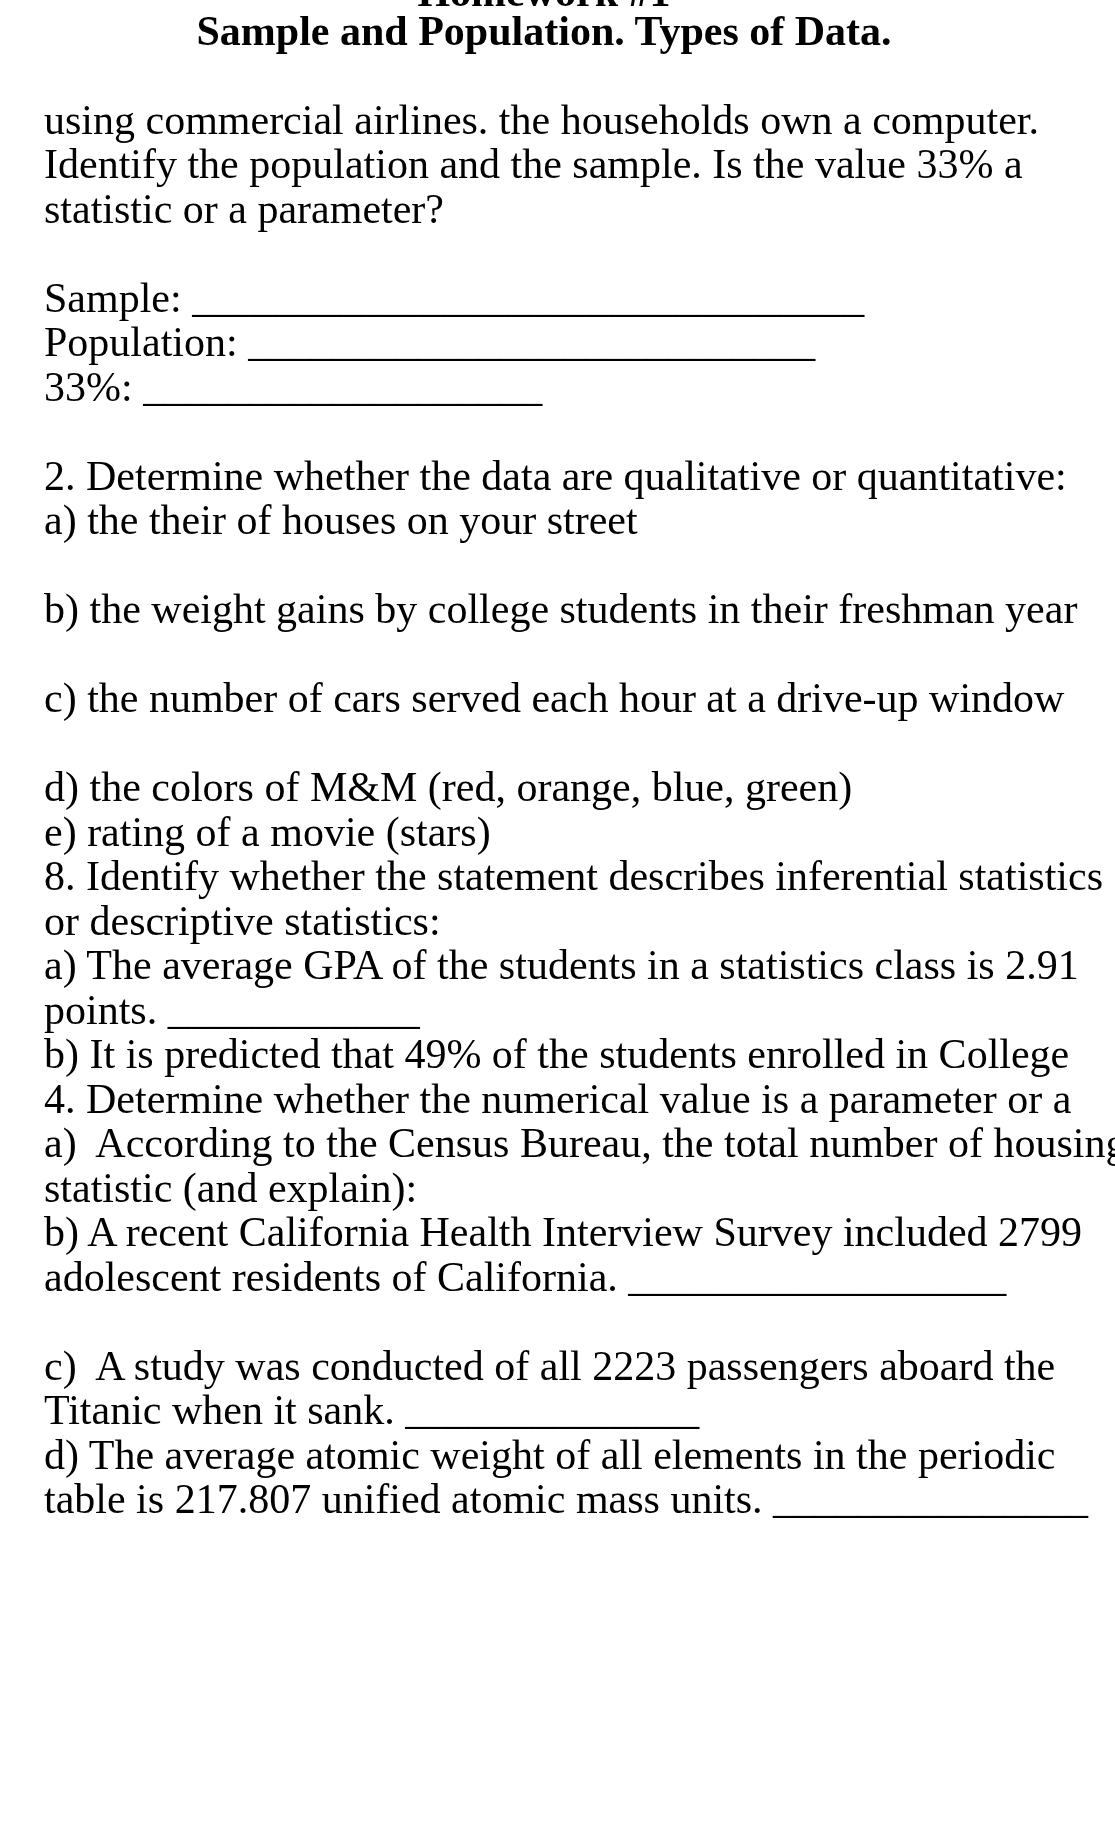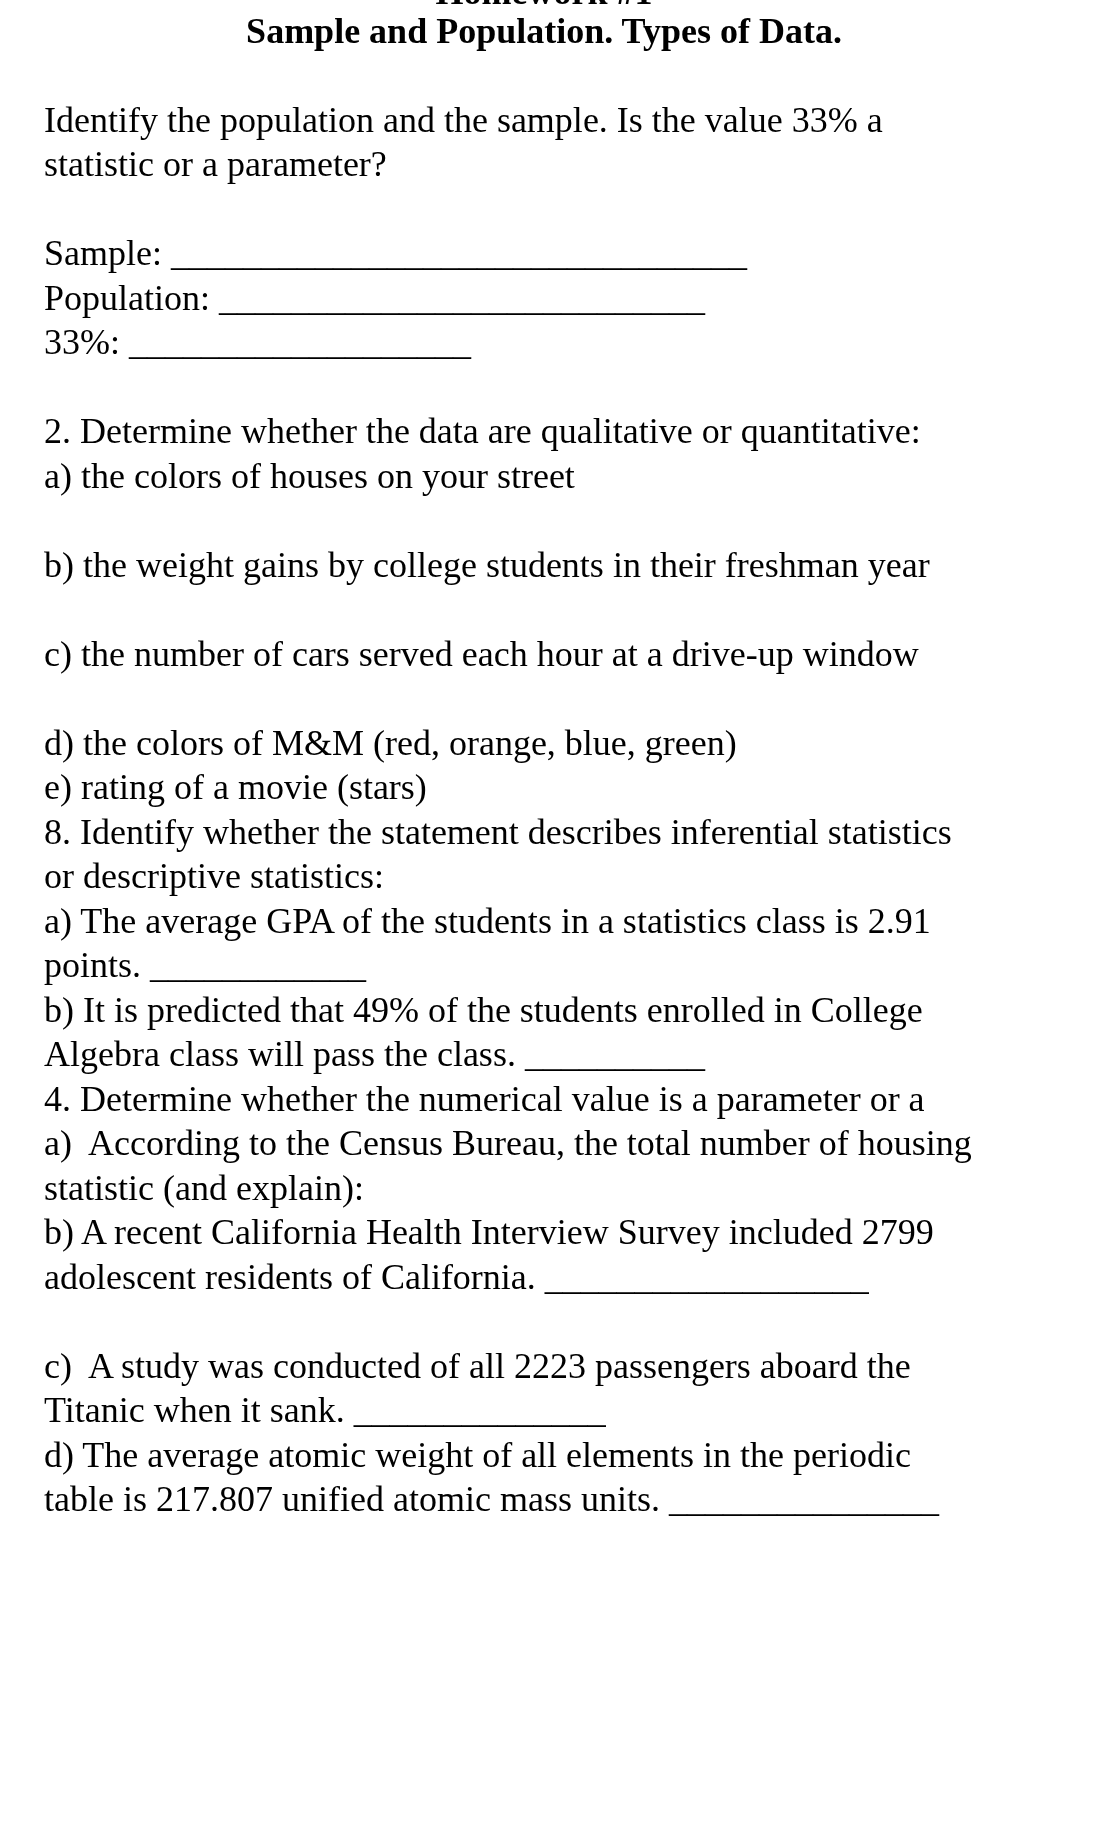--- a/index.html
+++ b/index.html
@@ -10,21 +10,21 @@
     height: 1823px;
     overflow: hidden;
   }
   .doc {
     margin-top: -36px;
     padding-left: 44px;
     font-family: "Liberation Serif", "DejaVu Serif", serif;
     color: #000000;
   }
   .line {
-    font-size: 36px;
+    font-size: 42px;
     line-height: 44.5px;
     height: 44.5px;
     white-space: pre;
   }
   .bold-center {
     font-weight: bold;
     text-align: center;
     width: 1000px;
   }
   .cropped {
@@ -32,45 +32,45 @@
   }
 </style>
 </head>
 <body>
 
 <div class="doc">
   <div class="line bold-center cropped">Homework #1</div>
   <div class="line bold-center">Sample and Population. Types of Data.</div>
   <div class="line"></div>
 
+  <div class="line">using commercial airlines. the households own a computer.</div>
   <div class="line">Identify the population and the sample. Is the value 33% a</div>
   <div class="line">statistic or a parameter?</div>
   <div class="line"></div>
 
   <div class="line">Sample: ________________________________</div>
   <div class="line">Population: ___________________________</div>
   <div class="line">33%: ___________________</div>
   <div class="line"></div>
 
   <div class="line">2. Determine whether the data are qualitative or quantitative:</div>
-  <div class="line">a) the colors of houses on your street</div>
+  <div class="line">a) the their of houses on your street</div>
   <div class="line"></div>
   <div class="line">b) the weight gains by college students in their freshman year</div>
   <div class="line"></div>
   <div class="line">c) the number of cars served each hour at a drive-up window</div>
   <div class="line"></div>
   <div class="line">d) the colors of M&amp;M (red, orange, blue, green)</div>
   <div class="line">e) rating of a movie (stars)</div>
 
   <div class="line">8. Identify whether the statement describes inferential statistics</div>
   <div class="line">or descriptive statistics:</div>
   <div class="line">a) The average GPA of the students in a statistics class is 2.91</div>
   <div class="line">points. ____________</div>
   <div class="line">b) It is predicted that 49% of the students enrolled in College</div>
-  <div class="line">Algebra class will pass the class. __________</div>
 
   <div class="line">4. Determine whether the numerical value is a parameter or a</div>
   <div class="line">a)  According to the Census Bureau, the total number of housing</div>
   <div class="line">statistic (and explain):</div>
   <div class="line">b) A recent California Health Interview Survey included 2799</div>
   <div class="line">adolescent residents of California. __________________</div>
   <div class="line"></div>
   <div class="line">c)  A study was conducted of all 2223 passengers aboard the</div>
   <div class="line">Titanic when it sank. ______________</div>
   <div class="line">d) The average atomic weight of all elements in the periodic</div>

